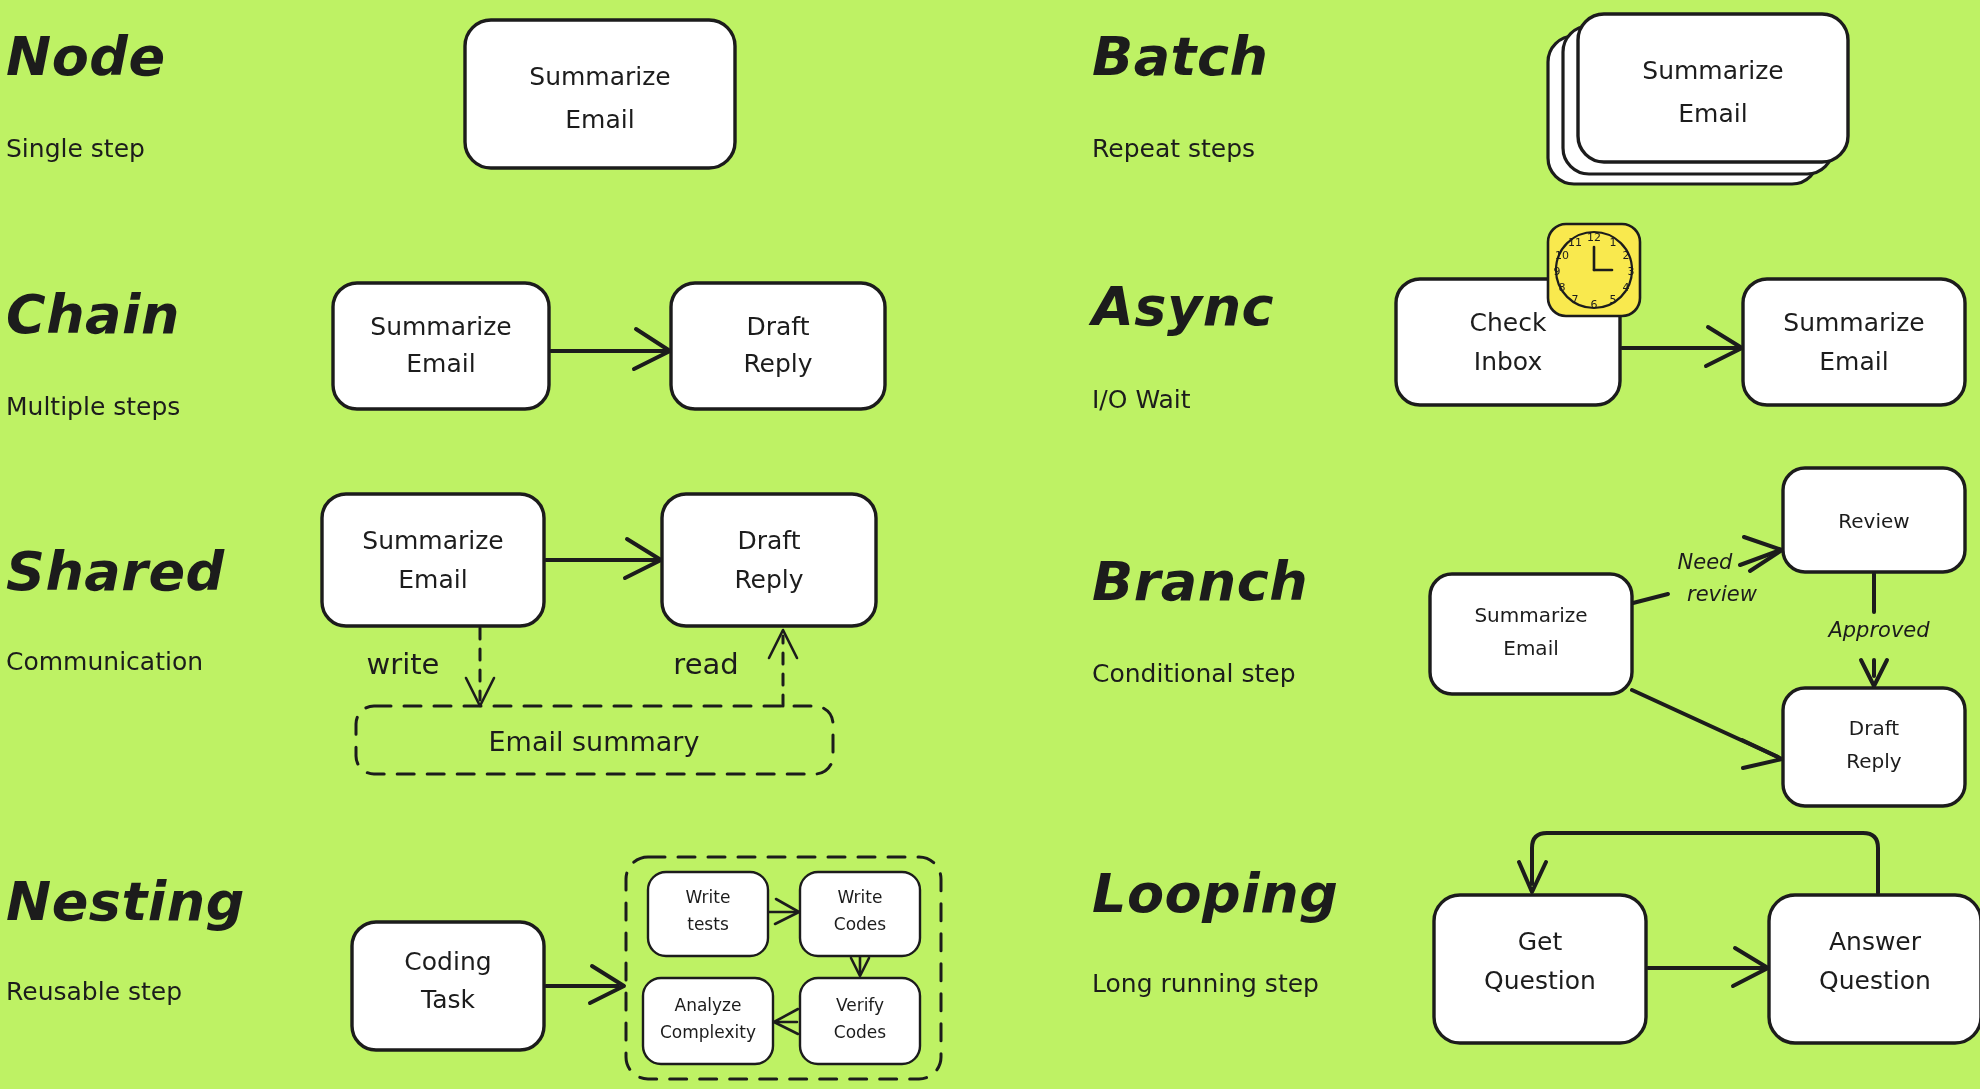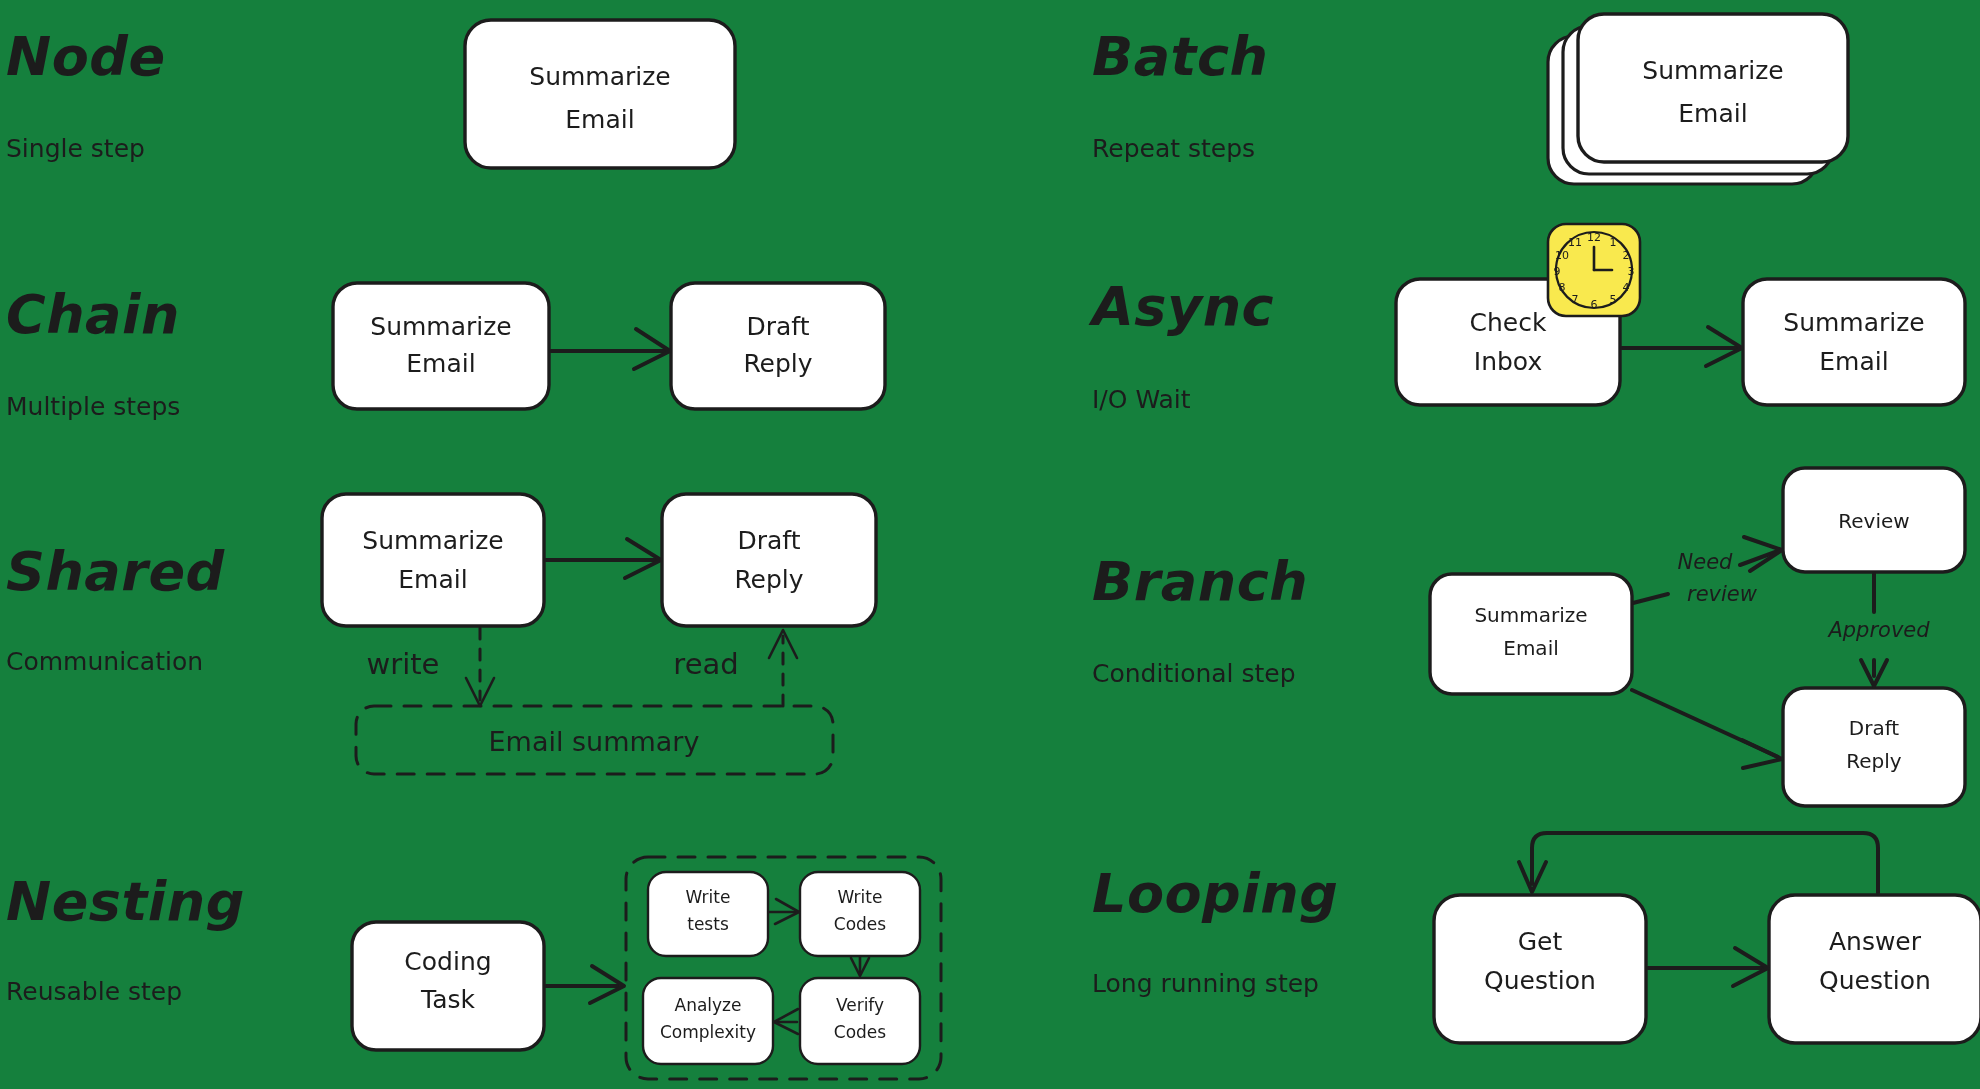--- a/index.html
+++ b/index.html
@@ -8,21 +8,21 @@
     padding: 0;
     background: #ffffff;
   }
   body {
     font-family: "DejaVu Sans", sans-serif;
   }
   #canvas {
     position: relative;
     width: 1980px;
     height: 1089px;
-    background: #15803d;
+    background: #bef264;
     overflow: hidden;
   }
   svg.layer {
     position: absolute;
     left: 0;
     top: 0;
     width: 1980px;
     height: 1089px;
   }
   

